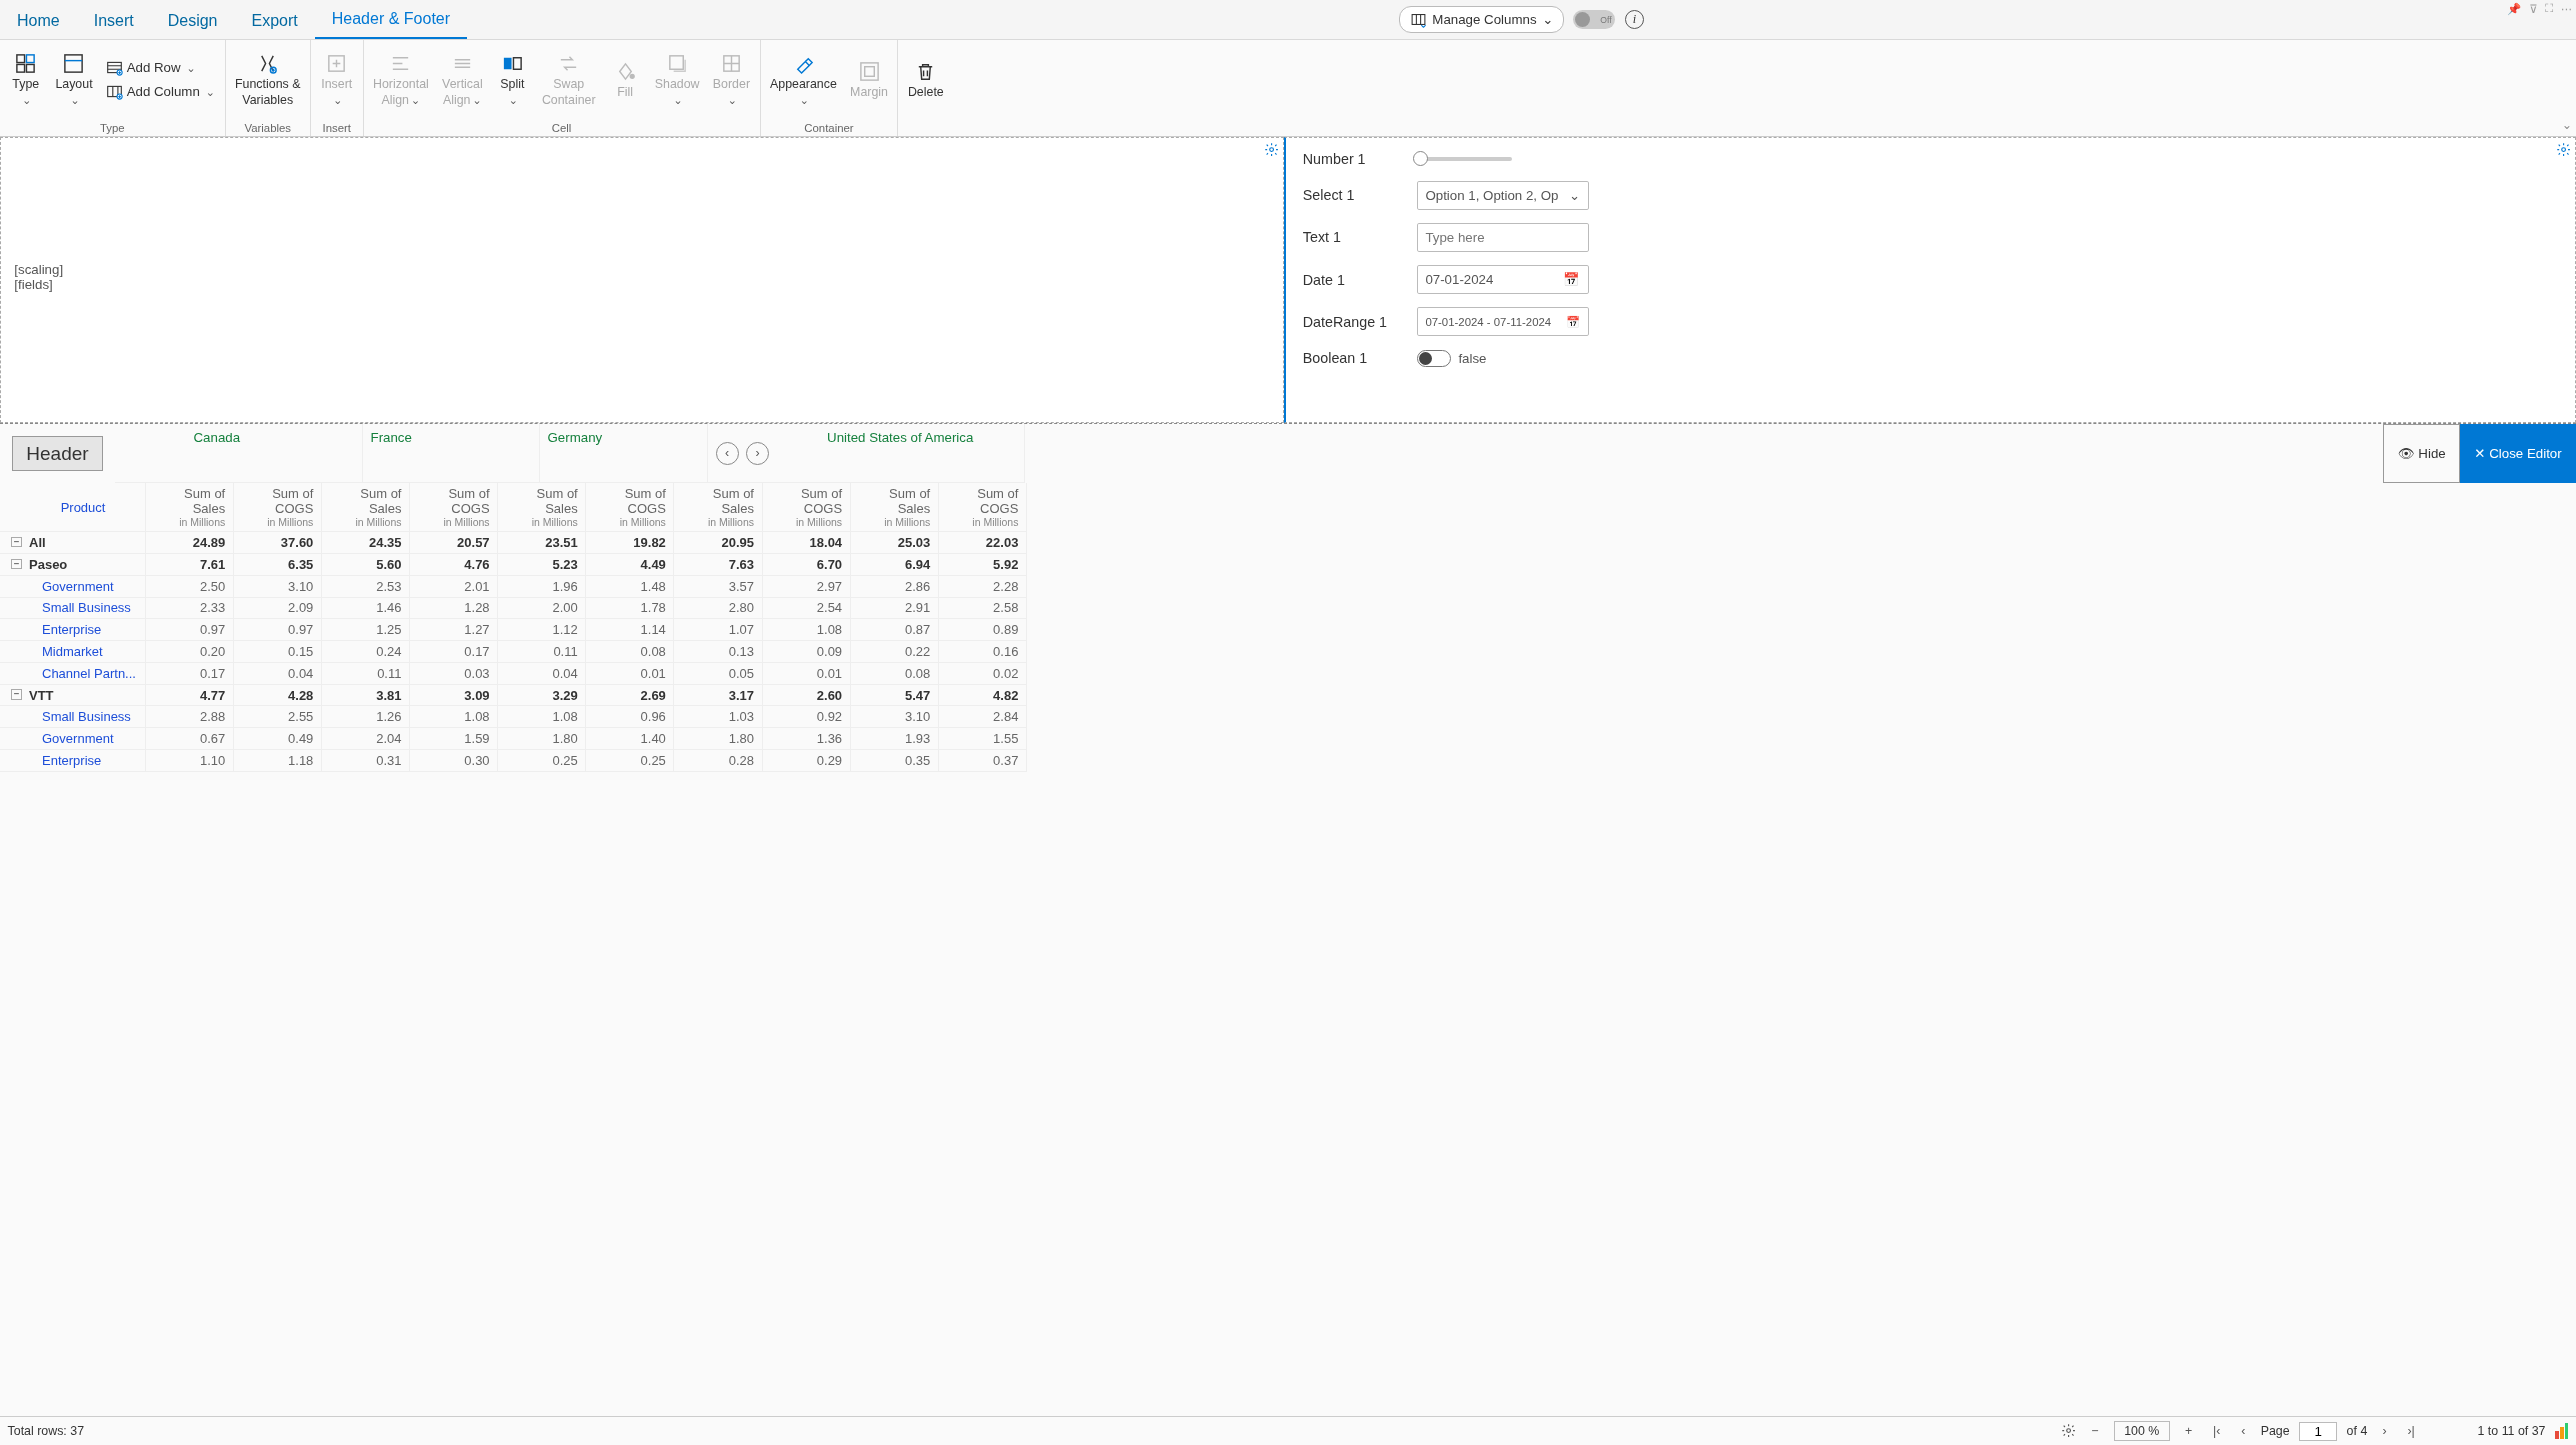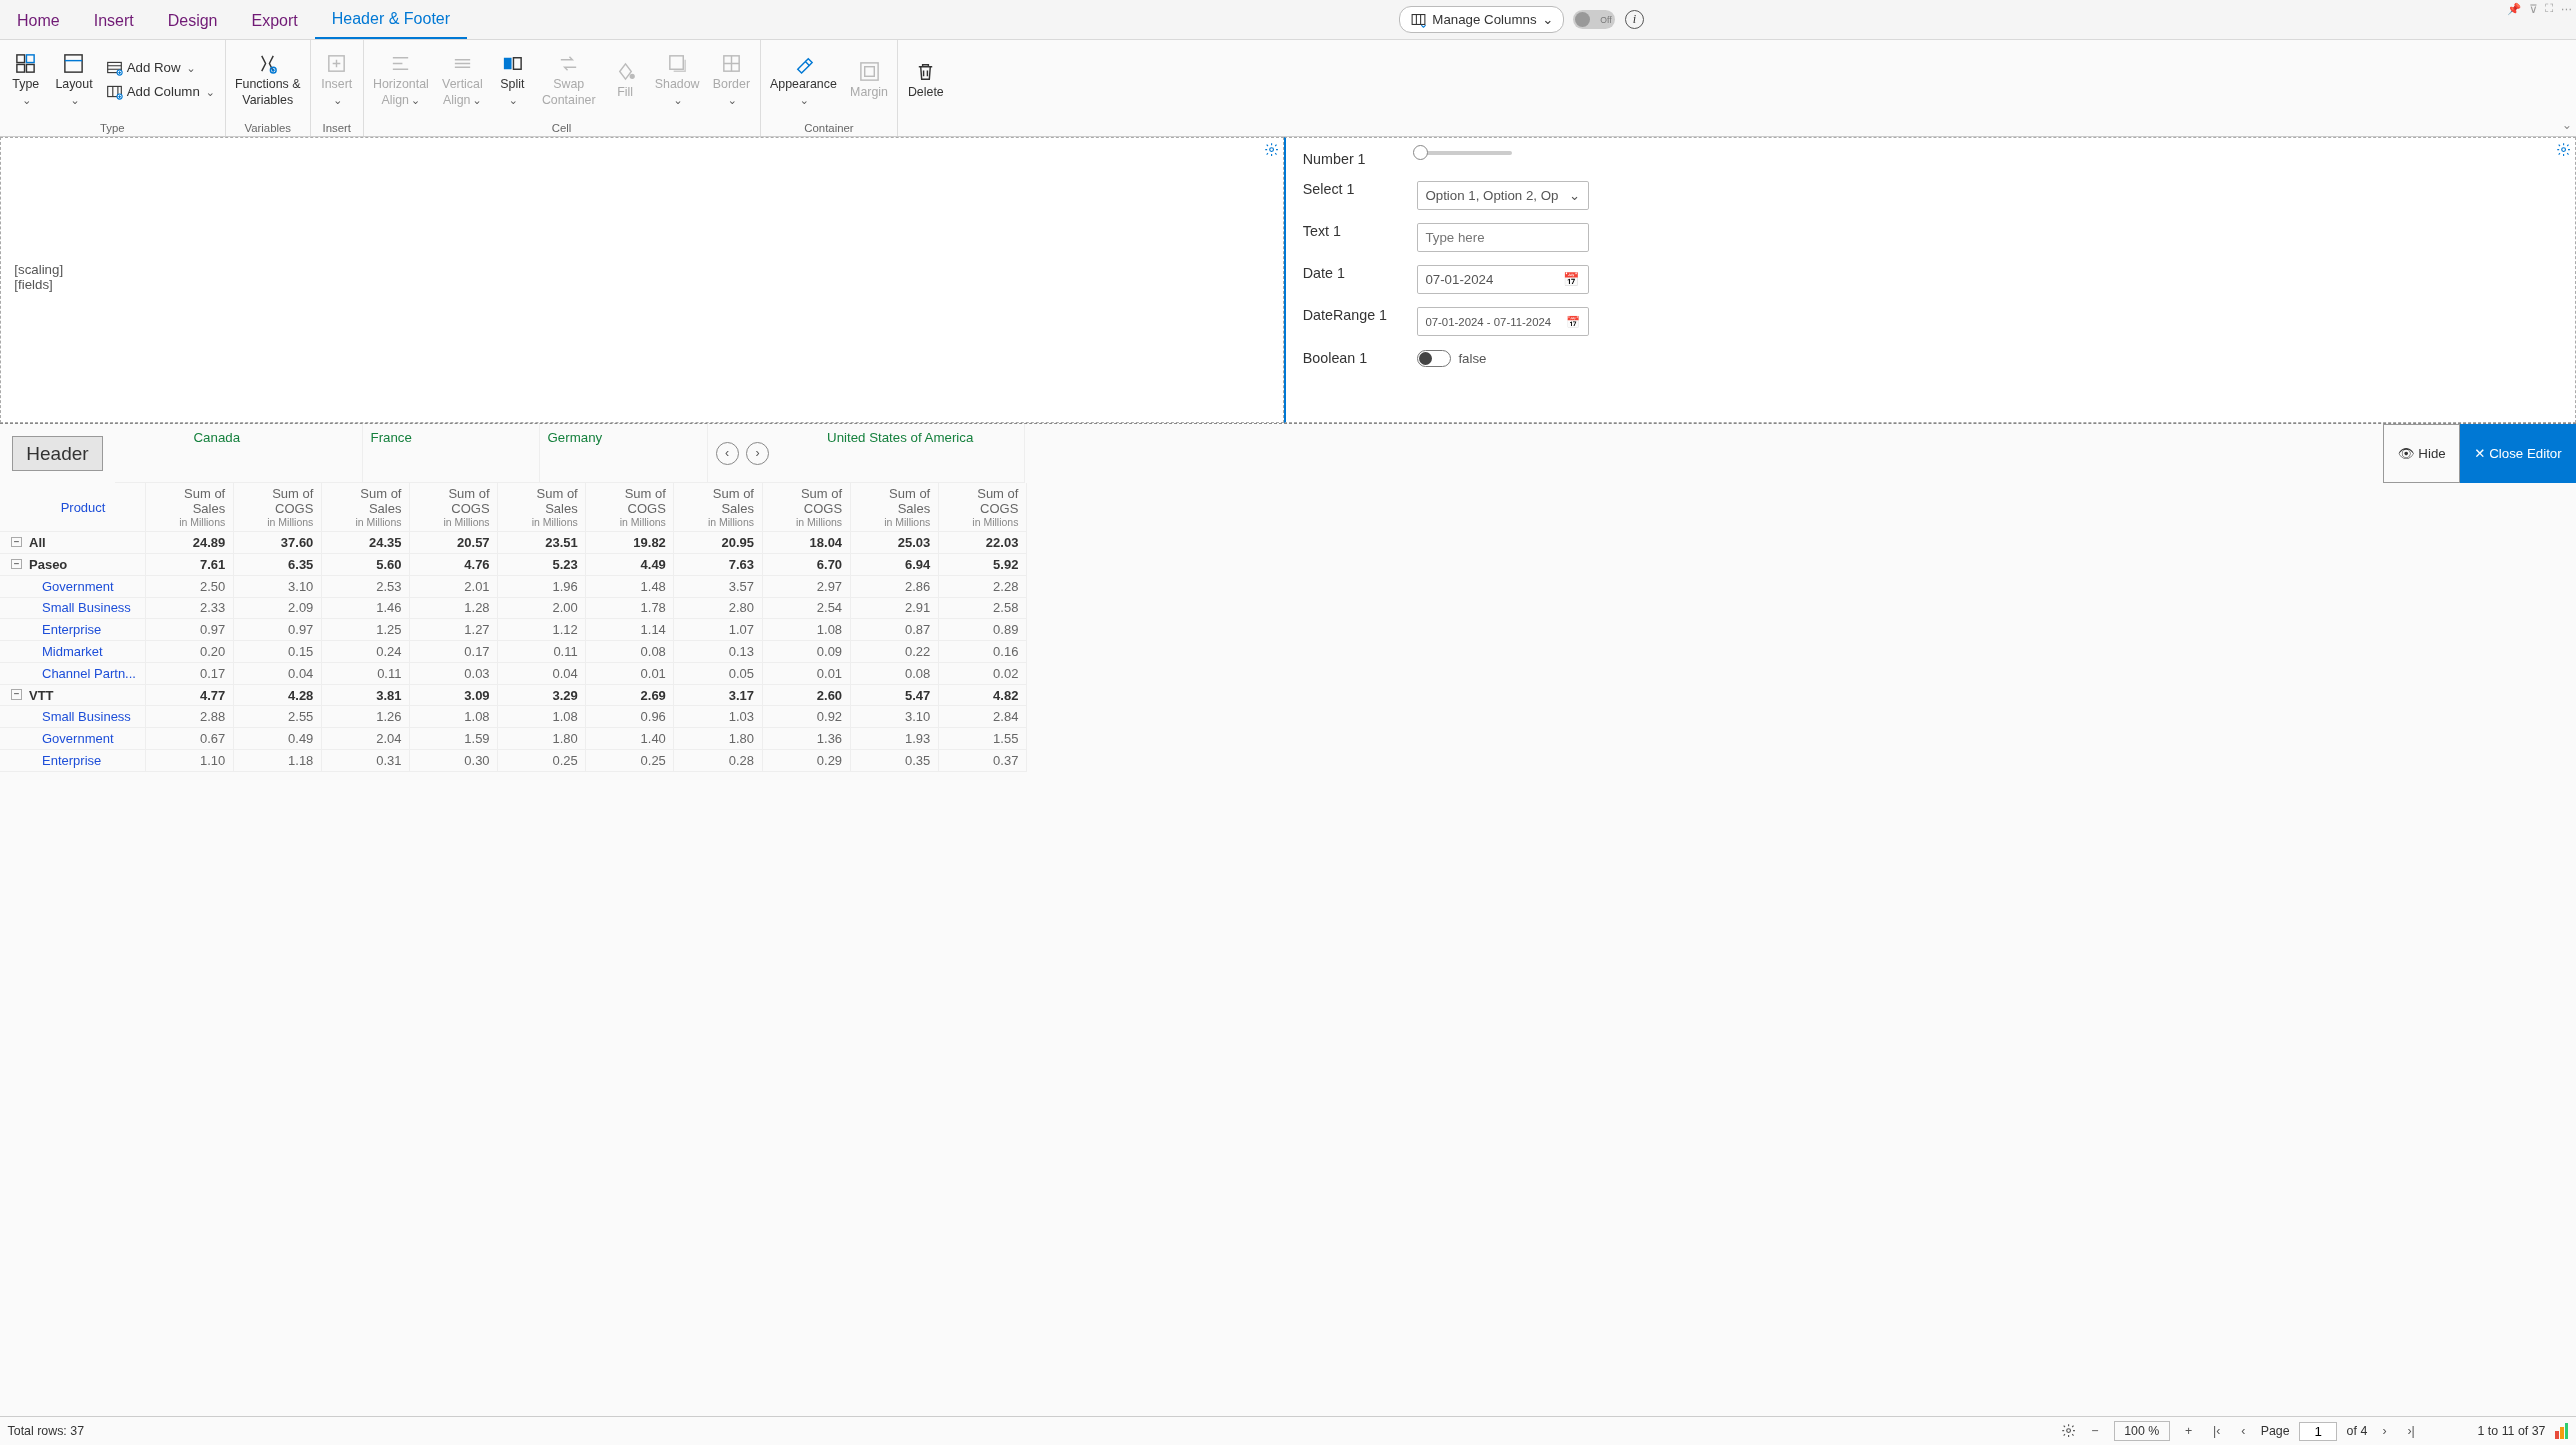--- a/index.html
+++ b/index.html
@@ -23,21 +23,21 @@
   background: #f5f5f5;
 }
 .tabs {
   display: flex;
   align-items: flex-end;
   height: 100%;
 }
 .tab {
   padding: 7.6px 17px 9.5px 17px;
   font-size: 16px;
-  color: #701a75;
+  color: #0369a1;
   cursor: pointer;
 }
 .tab.active {
   color: #0078d4;
   border-bottom: 2.9px solid #0078d4;
   font-weight: 500;
 }
 .topbar-center {
   flex: 1;
   display: flex;
@@ -187,21 +187,21 @@
 }
 .gear {
   position: absolute;
   right: 3.8px;
   top: 3.8px;
   color: #0078d4;
   cursor: pointer;
 }
 .param-row {
   display: flex;
-  align-items: flex-start;
+  align-items: center;
   margin-bottom: 13.3px;
 }
 .param-label {
   width: 114px;
   font-size: 14.3px;
   color: #333;
 }
 .param-ctrl {
   flex: 0 0 181px;
 }

